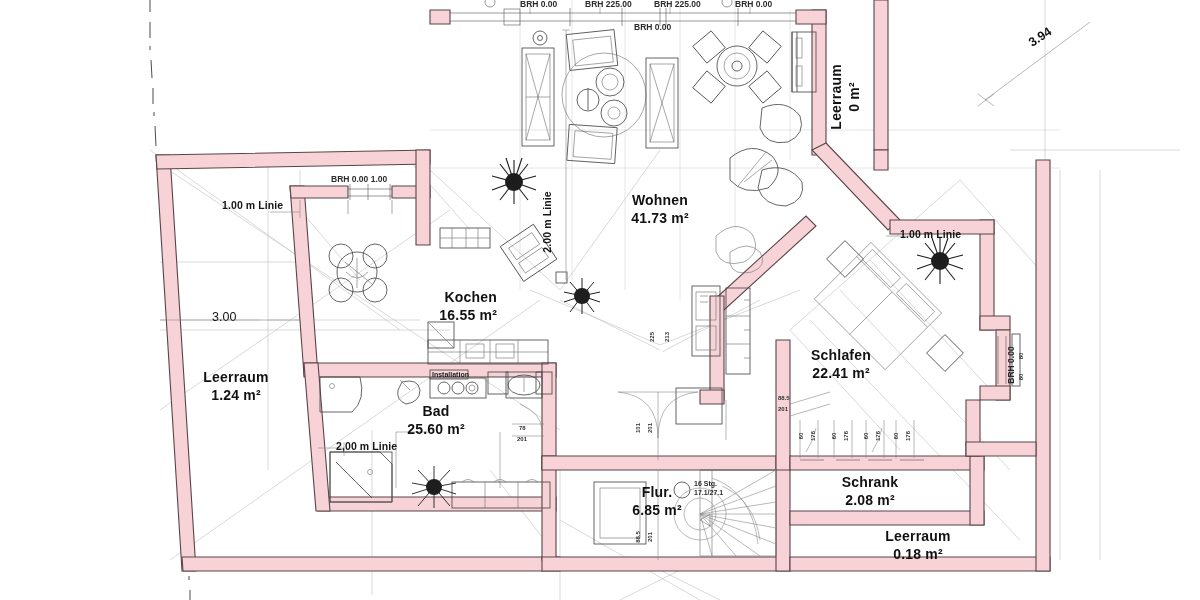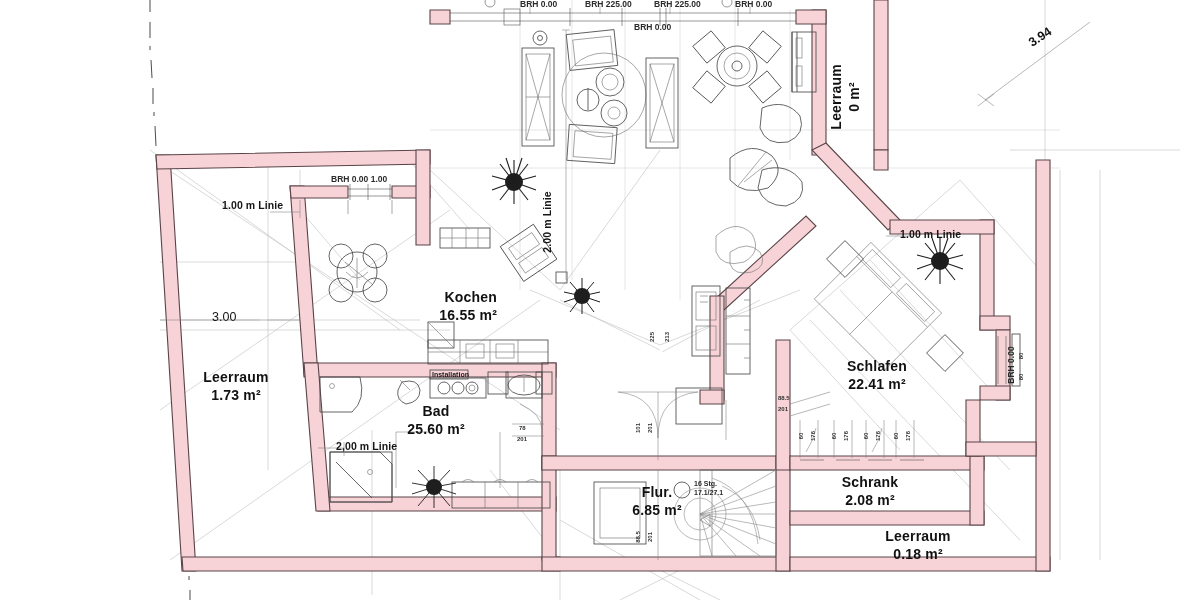--- a/index.html
+++ b/index.html
@@ -573,27 +573,31 @@
 
     <g>
       <line class="dimline" x1="530" y1="6" x2="530" y2="14"></line>
       <line class="dimline" x1="600" y1="6" x2="600" y2="14"></line>
       <line class="dimline" x1="670" y1="6" x2="670" y2="14"></line>
       <line class="dimline" x1="750" y1="6" x2="750" y2="14"></line>
     </g>
 
   </svg>
 
+  <div class="room-label" style="left:595px; top:192px; width:130px;">
+    <span class="nm">Wohnen</span>
+    <span class="ar">41.73 m²</span>
+  </div>
 
   <div class="room-label" style="left:367px; top:289px; width:130px;text-align:right;">
     <span class="nm">Kochen</span>
     <span class="ar">16.55 m²</span>
   </div>
 
-  <div class="room-label" style="left:776px; top:358px; width:130px;padding-left:36px;">
+  <div class="room-label" style="left:776px; top:347px; width:130px;">
     <span class="nm">Schlafen</span>
     <span class="ar">22.41 m²</span>
   </div>
 
   <div class="room-label" style="left:371px; top:403px; width:130px;">
     <span class="nm">Bad</span>
     <span class="ar">25.60 m²</span>
   </div>
 
 
@@ -602,21 +606,21 @@
     <span class="ar">6.85 m²</span>
   </div>
 
   <div class="room-label" style="left:805px; top:474px; width:130px;">
     <span class="nm">Schrank</span>
     <span class="ar">2.08 m²</span>
   </div>
 
   <div class="room-label" style="left:171px; top:369px; width:130px;">
     <span class="nm">Leerraum</span>
-    <span class="ar">1.73 m²</span>
+    <span class="ar">1.24 m²</span>
   </div>
 
   <div class="room-label" style="left:853px; top:528px; width:130px;">
     <span class="nm">Leerraum</span>
     <span class="ar">0.18 m²</span>
   </div>
 
   <div class="room-label vert" style="left:781px; top:79px; width:130px;">
     <span class="nm">Leerraum</span>
     <span class="ar">0 m²</span>

